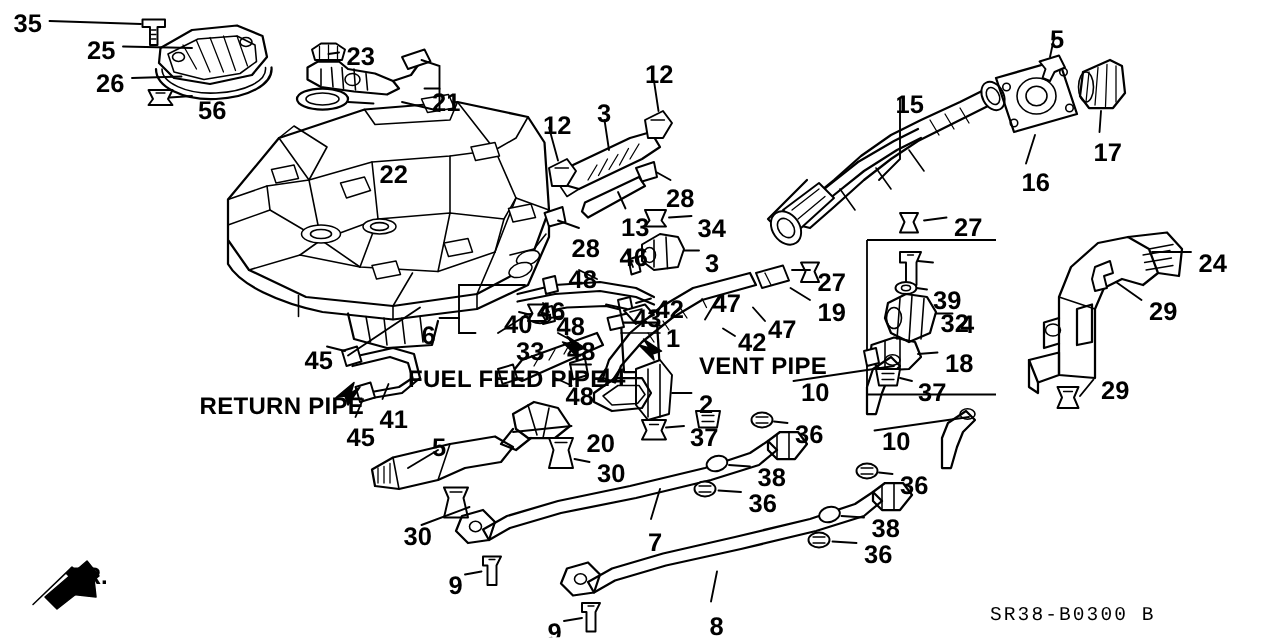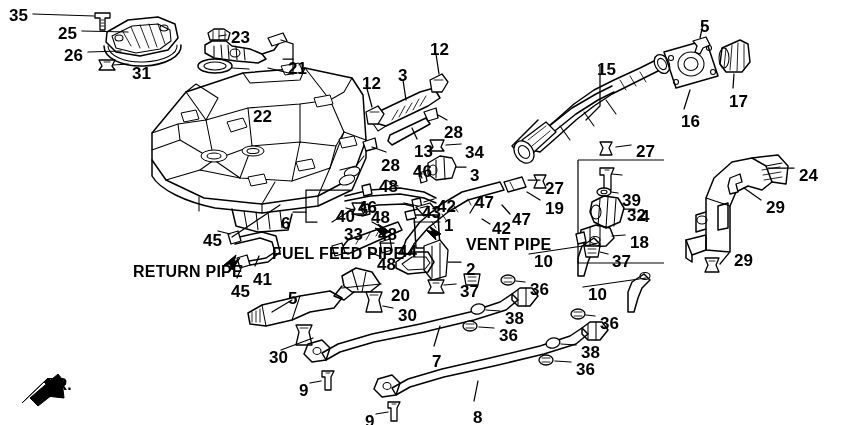--- a/index.html
+++ b/index.html
@@ -413,21 +413,21 @@
     <g>
       <path class="fb" d="M22,403 L48,378 L56,386 L62,380 L64,398 L46,396 L52,390 L44,382 L22,403 Z"></path>
       <path class="fb" d="M30,398 L58,374 L66,384 L38,406 Z"></path>
     </g>
   </svg>
 
   <div id="labels">
       <div class="lbl" style="left: 9px; top: 7px;">35</div>
       <div class="lbl" style="left: 58px; top: 25px;">25</div>
       <div class="lbl" style="left: 64px; top: 47px;">26</div>
-      <div class="lbl" style="left: 132px; top: 65px;">31</div>
+      <div class="lbl" style="left: 132px; top: 65px;">56</div>
       <div class="lbl" style="left: 231px; top: 29px;">23</div>
       <div class="lbl" style="left: 288px; top: 60px;">21</div>
       <div class="lbl" style="left: 253px; top: 68px; margin-top: 40px;">22</div>
       <div class="lbl" style="left: 362px; top: 75px;">12</div>
       <div class="lbl" style="left: 398px; top: 67px;">3</div>
       <div class="lbl" style="left: 430px; top: 41px;">12</div>
       <div class="lbl" style="left: 414px; top: 143px;">13</div>
       <div class="lbl" style="left: 444px; top: 124px;">28</div>
       <div class="lbl" style="left: 465px; top: 144px;">34</div>
       <div class="lbl" style="left: 381px; top: 157px;">28</div>
@@ -484,13 +484,14 @@
       <div class="lbl" style="left: 499px; top: 327px;">36</div>
       <div class="lbl" style="left: 581px; top: 344px;">38</div>
       <div class="lbl" style="left: 576px; top: 361px;">36</div>
       <div class="lbl word" style="left: 133px; top: 263px;">RETURN PIPE</div>
       <div class="lbl word" style="left: 272px; top: 245px; text-align: center;">FUEL FEED PIPE</div>
       <div class="lbl word" style="left: 441px; top: 236px; margin-left: 25px;">VENT PIPE</div>
     </div>
 
   <div class="lbl fr" id="fr-label" style="left:46px;top:376px;">FR.</div>
 
+  <div class="lbl code" id="code-label" style="left:660px;top:401px;">SR38-B0300 B</div>
 </div>
 
 </body></html>

